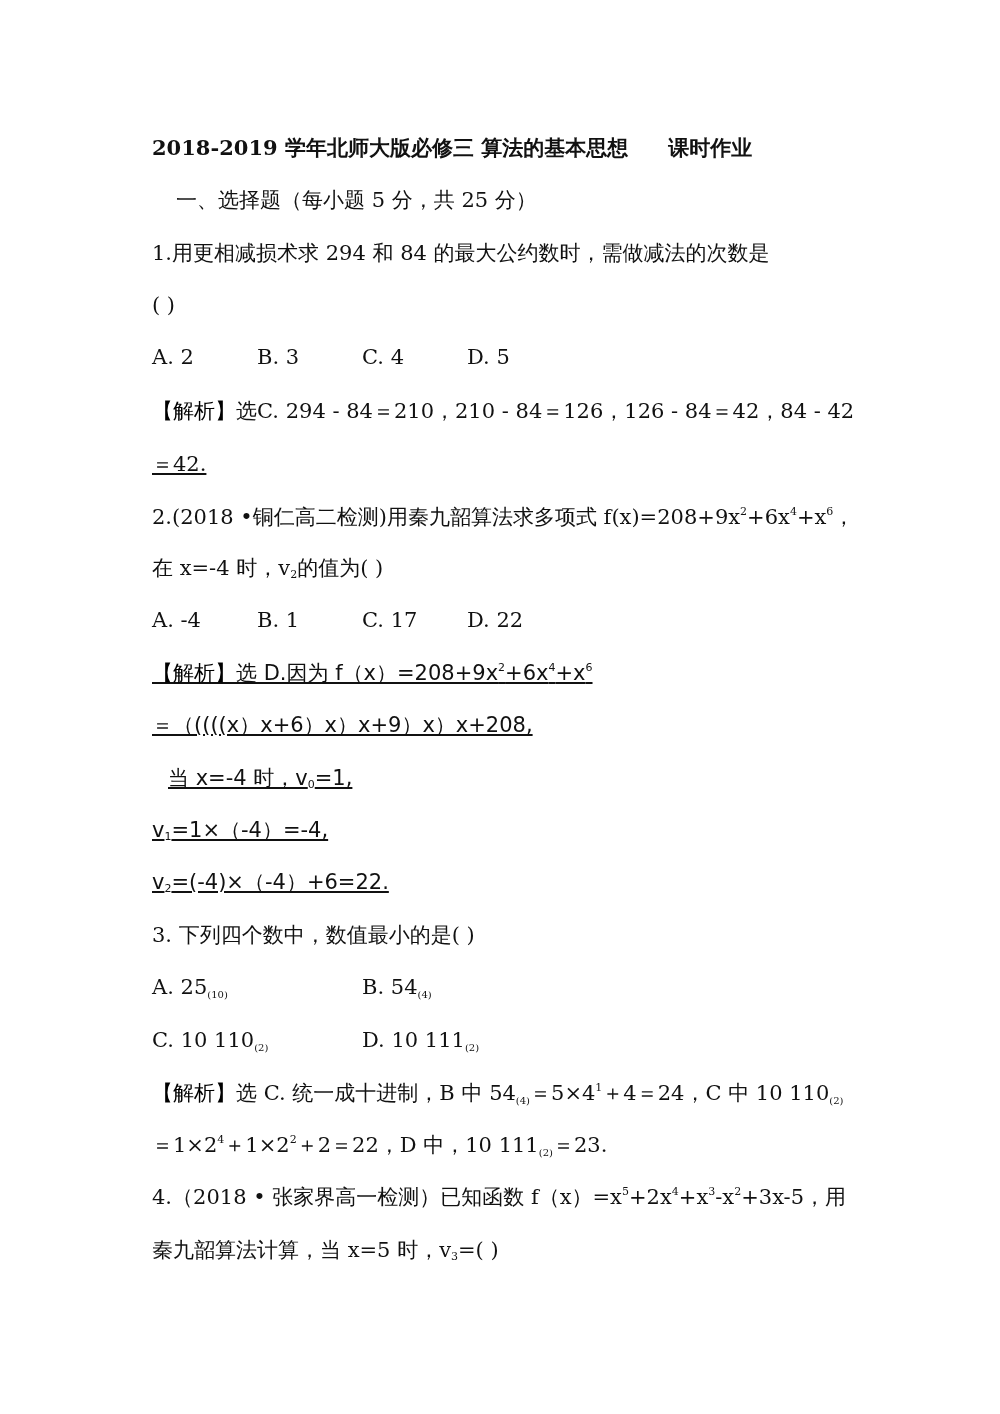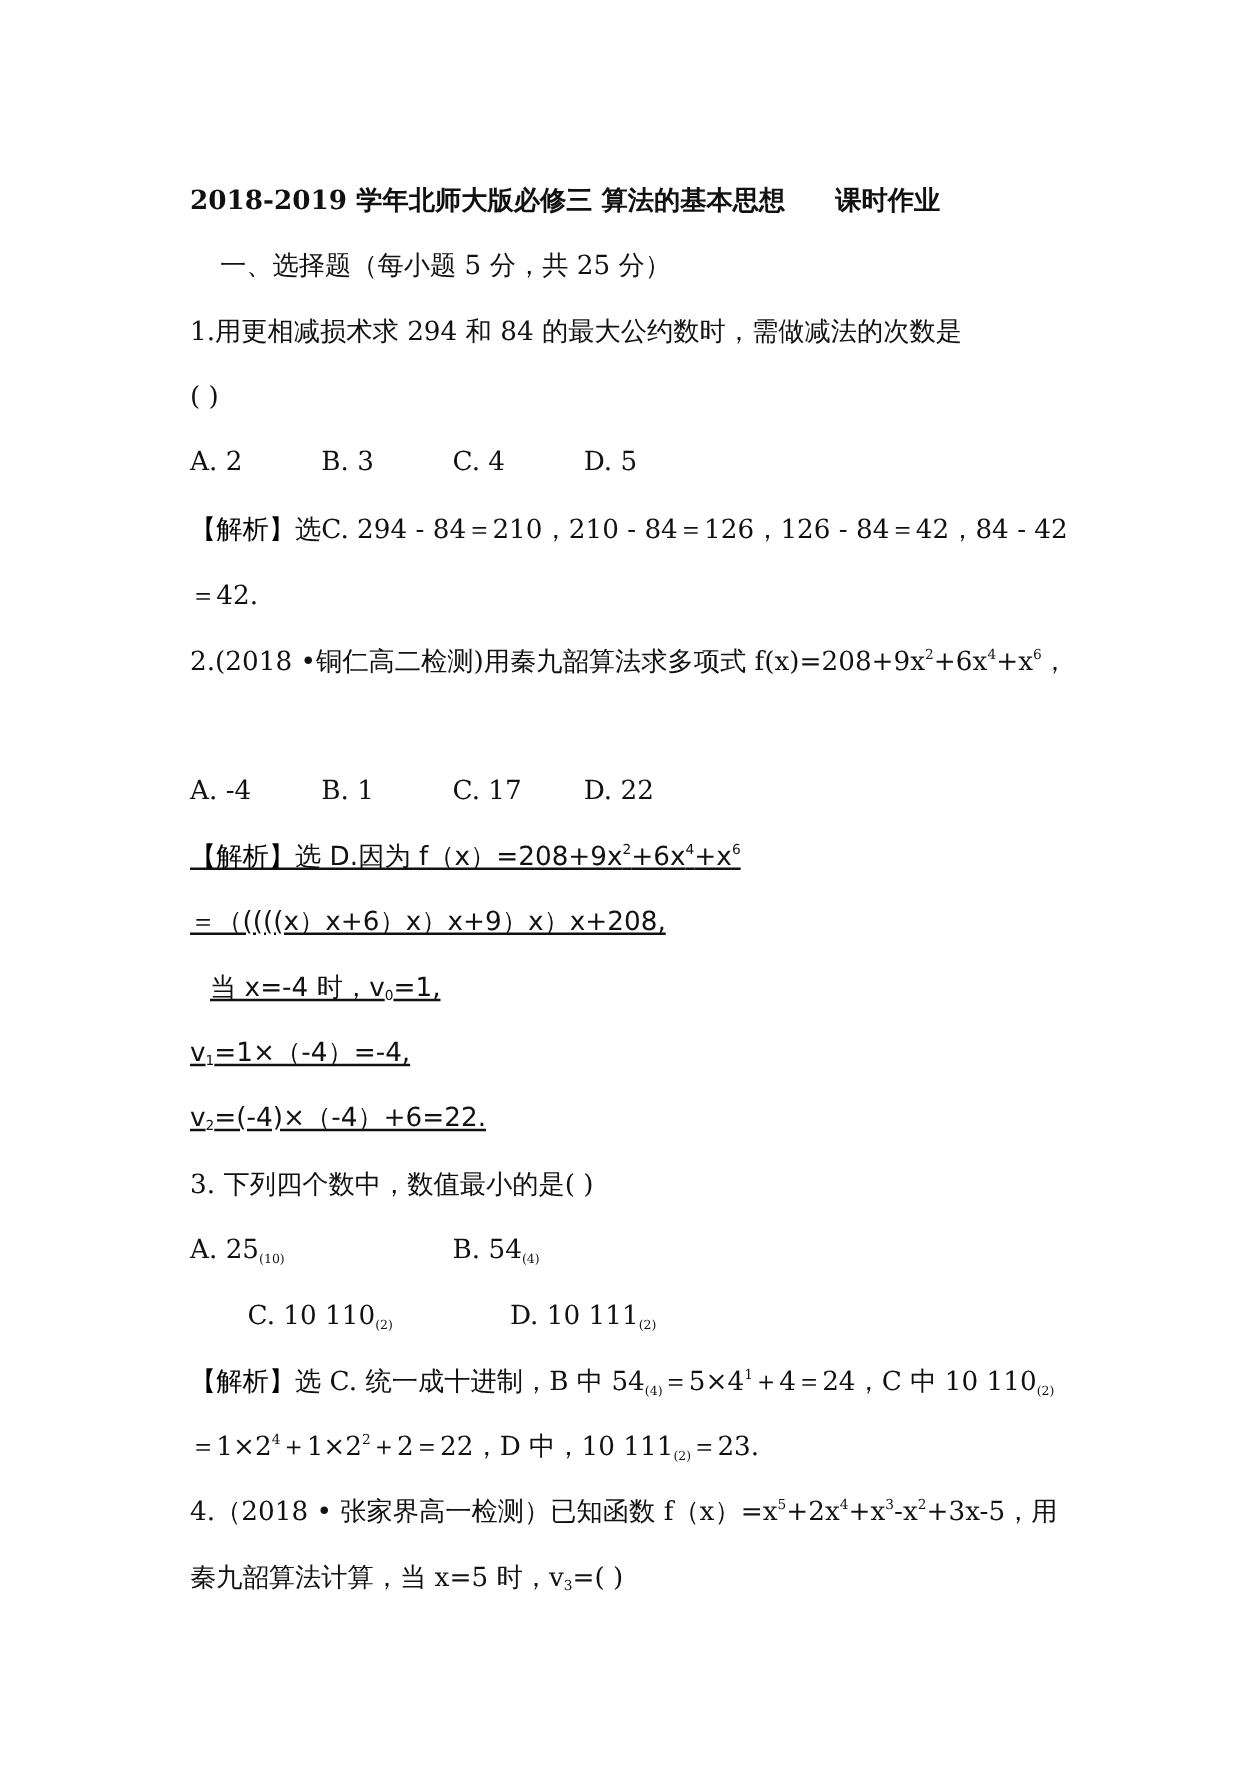--- a/index.html
+++ b/index.html
@@ -1,17 +1,17 @@
 <!DOCTYPE html>
 <html><head>
 <meta charset="utf-8">
 <style>
   html, body { margin: 0; padding: 0; background: #ffffff; }
   body { width: 1000px; height: 1414px; position: relative; overflow: hidden; color: #111; }
-  .page { position: absolute; left: 0; top: 12px; width: 1000px; height: 1360px; background: #fff; }
+  .page { position: absolute; left: 0; top: 0; width: 1000px; height: 1360px; background: #fff; }
   .line { position: absolute; left: 152px; white-space: nowrap; font-family: "DejaVu Serif", "Liberation Serif", serif; font-size: 21px; line-height: 30px; }
   .sans { font-family: "DejaVu Sans", "Liberation Sans", sans-serif; font-size: 21px; text-decoration: underline; }
   .title { font-weight: bold; font-size: 21px; }
   .red { color: #000000; font-family: "DejaVu Sans", "Liberation Sans", sans-serif; }
   .hd { font-family: "DejaVu Sans", "Liberation Sans", sans-serif; }
   sup { font-size: 11px; vertical-align: 9px; line-height: 0; }
   sub { font-size: 11px; vertical-align: -3px; line-height: 0; }
   .base { font-size: 10px; vertical-align: -4px; line-height: 0; }
   .w105 { display: inline-block; width: 105px; }
   .w210 { display: inline-block; width: 210px; }
@@ -30,24 +30,27 @@
   <div class="line" style="top:238px;">
     <span>1.</span><span>用更相减损术求 294 和 84 的最大公约数时，需做减法的次数是</span>
   </div>
   <div class="line" style="top:290px;">(    )</div>
   <div class="line" style="top:342px;">
     <span class="w105">A. 2</span><span class="w105">B. 3</span><span class="w105">C. 4</span><span class="w105">D. 5</span>
   </div>
   <div class="line" style="top:396px;">
     <span class="red">【解析】</span><span class="hd">选</span><span>C. 294 - 84＝210，210 - 84＝126，126 - 84＝42，84 - 42</span>
   </div>
-  <div class="line" style="top:449px;">＝42.</div>
+  <div class="line" style="top:449px;text-decoration:underline;">＝42.</div>
 
   <div class="line" style="top:502px;text-align:center;">
     <span>2.</span><span>(2018 •铜仁高二检测)用秦九韶算法求多项式 f(x)=208+9x</span><sup>2</sup><span>+6x</span><sup>4</sup><span>+x</span><sup>6</sup><span>，</span>
+  </div>
+  <div class="line" style="top:553px;">
+    <span>在 x=-4 时，v</span><sub>2</sub><span>的值为(    )</span>
   </div>
   <div class="line" style="top:605px;">
     <span class="w105">A. -4</span><span class="w105">B. 1</span><span class="w105">C. 17</span><span class="w105">D. 22</span>
   </div>
   <div class="line sans" style="top:658px;">
     <span class="red">【解析】</span><span>选 D.因为 f（x）=208+9x</span><sup>2</sup><span>+6x</span><sup>4</sup><span>+x</span><sup>6</sup>
   </div>
   <div class="line sans" style="top:710px;">＝（((((x）x+6）x）x+9）x）x+208,</div>
   <div class="line sans" style="top:763px;margin-left:16px;">
     <span>当 x=-4 时，v</span><sub>0</sub><span>=1,</span>
@@ -58,21 +61,21 @@
   <div class="line sans" style="top:867px;">
     <span>v</span><sub>2</sub><span>=(-4)×（-4）+6=22.</span>
   </div>
 
   <div class="line" style="top:920px;">
     <span>3.</span> <span>下列四个数中，数值最小的是(    )</span>
   </div>
   <div class="line" style="top:972px;">
     <span class="w210"><span>A.</span> <span>25</span><span class="base">(10)</span></span><span><span>B.</span> <span>54</span><span class="base">(4)</span></span>
   </div>
-  <div class="line" style="top:1025px;margin-left:46px;">
+  <div class="line" style="top:1025px;">
     <span class="w210"><span>C.</span> <span>10 110</span><span class="base">(2)</span></span><span><span>D.</span> <span>10 111</span><span class="base">(2)</span></span>
   </div>
   <div class="line" style="top:1078px;">
     <span class="red">【解析】</span><span>选 C. 统一成十进制，B 中 54</span><span class="base">(4)</span><span>＝5×4</span><sup>1</sup><span>＋4＝24，C 中 10 110</span><span class="base">(2)</span>
   </div>
   <div class="line" style="top:1130px;">
     <span>＝1×2</span><sup>4</sup><span>＋1×2</span><sup>2</sup><span>＋2＝22，D 中，10 111</span><span class="base">(2)</span><span>＝23.</span>
   </div>
 
   <div class="line" style="top:1182px;">

